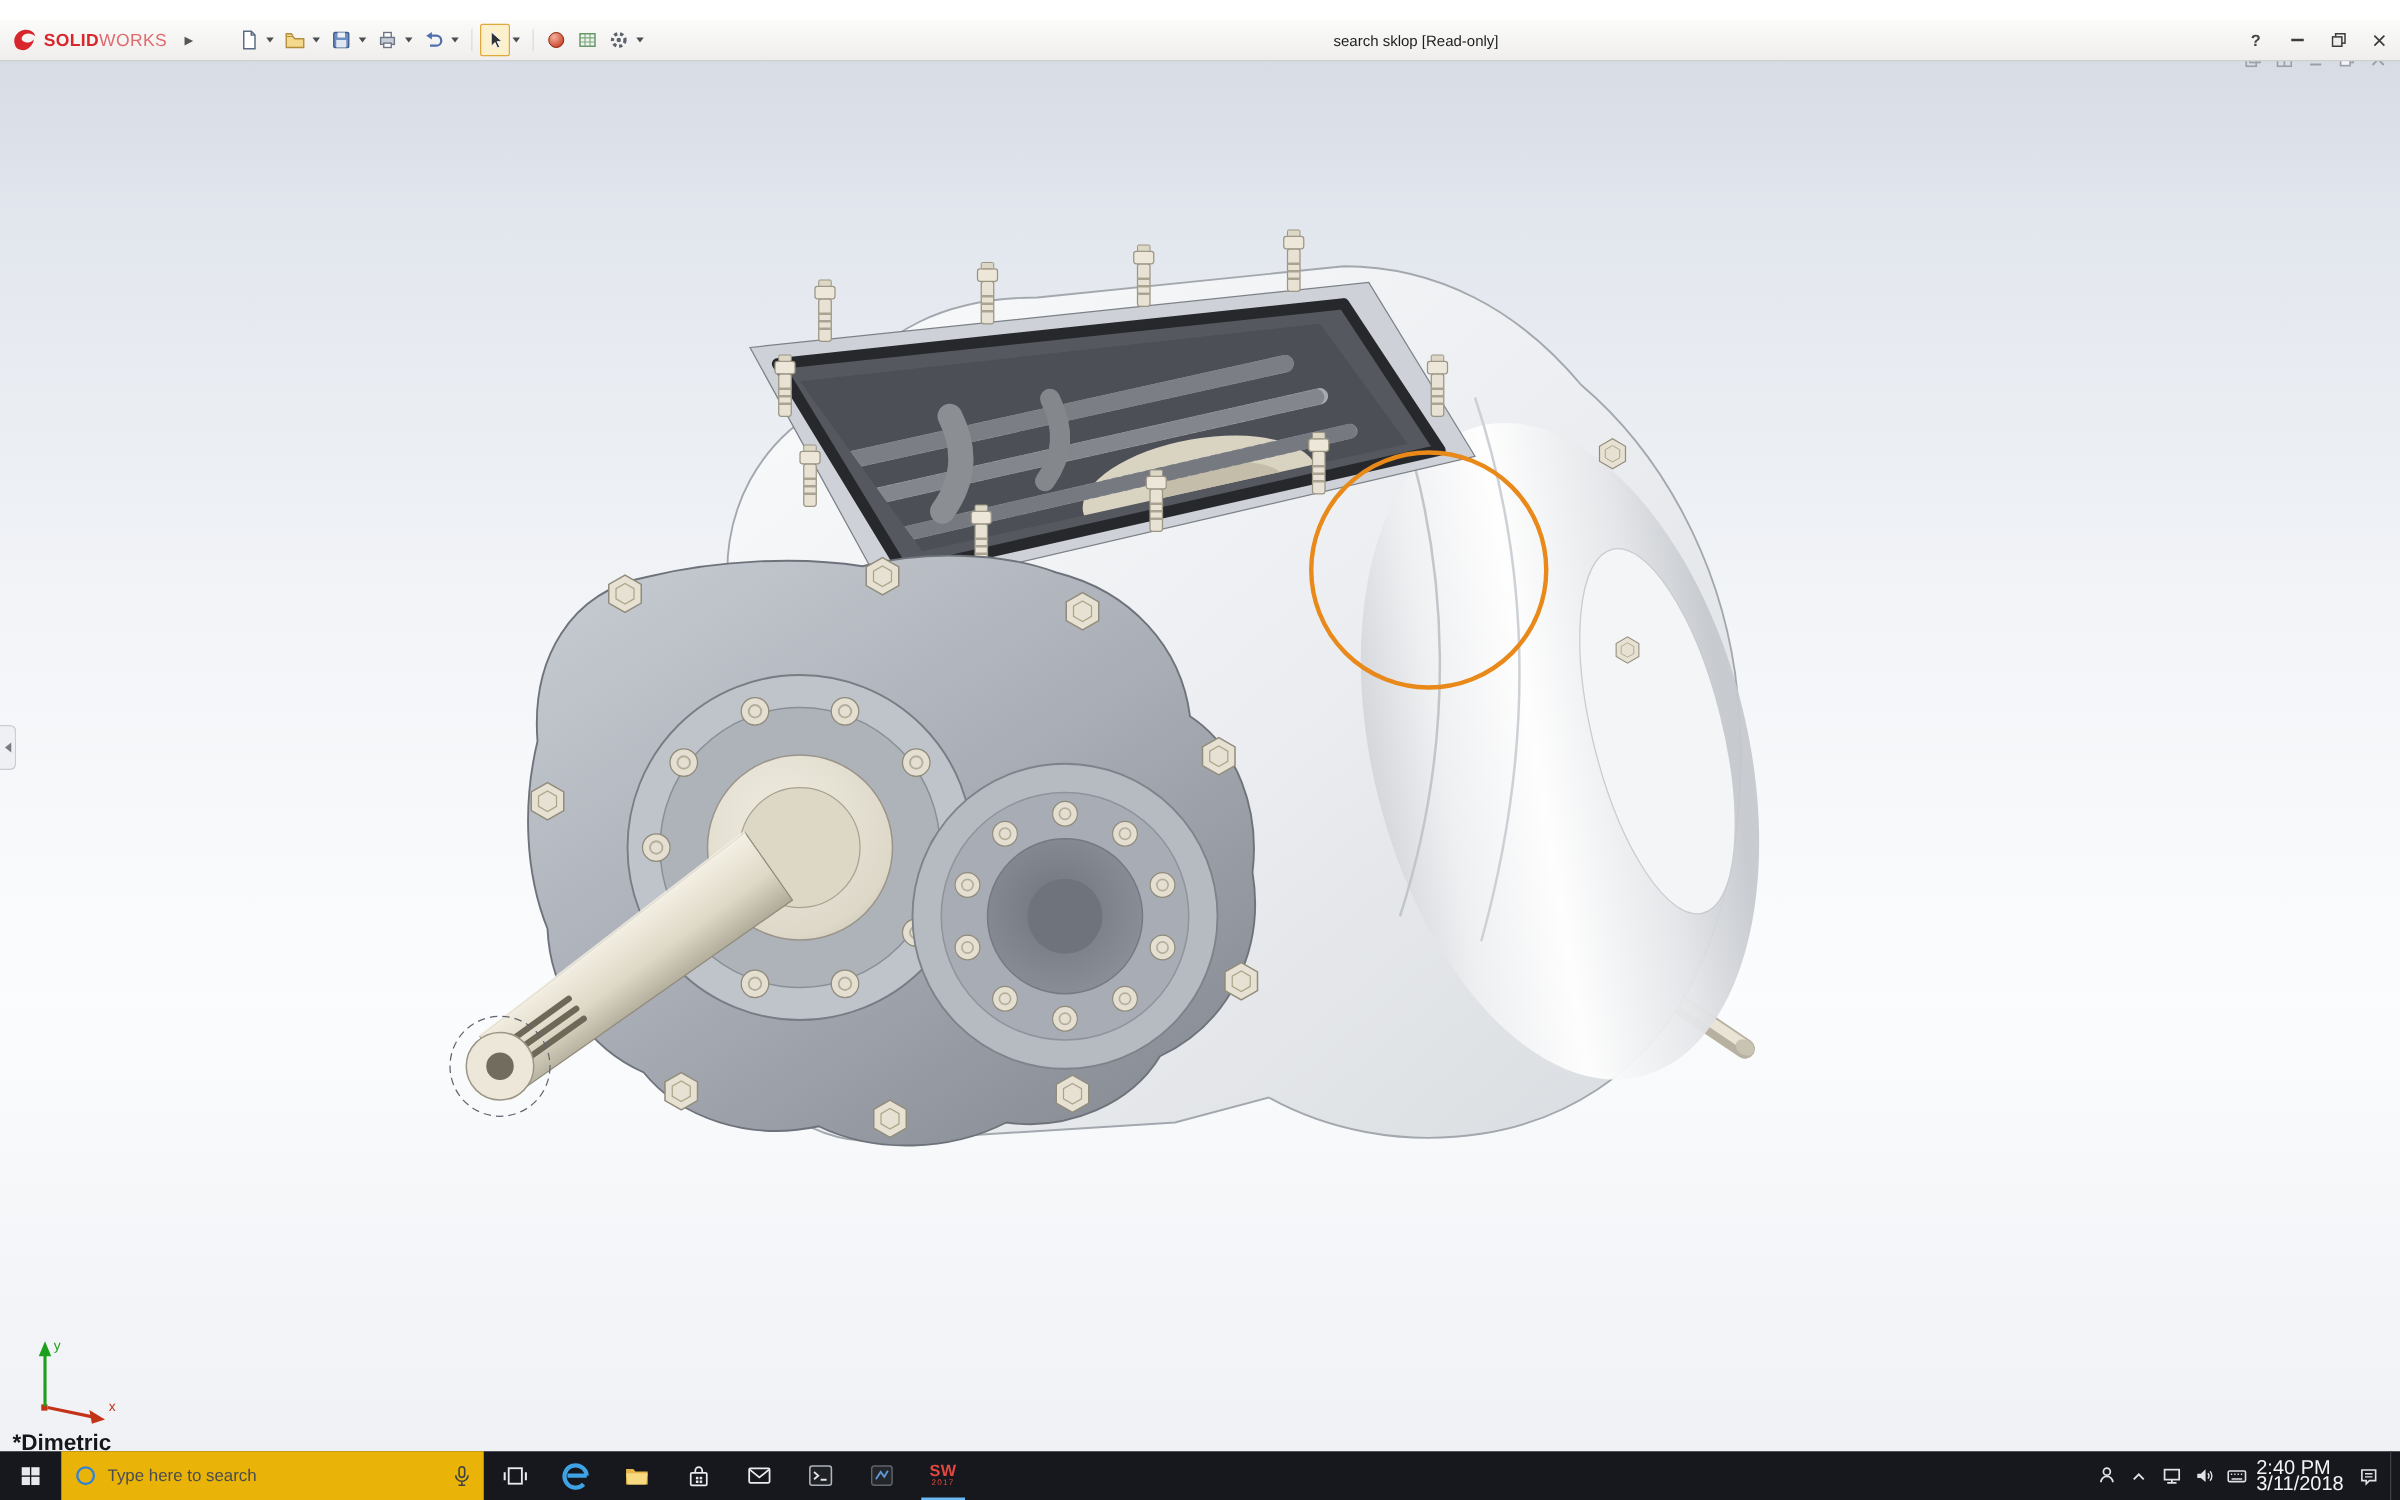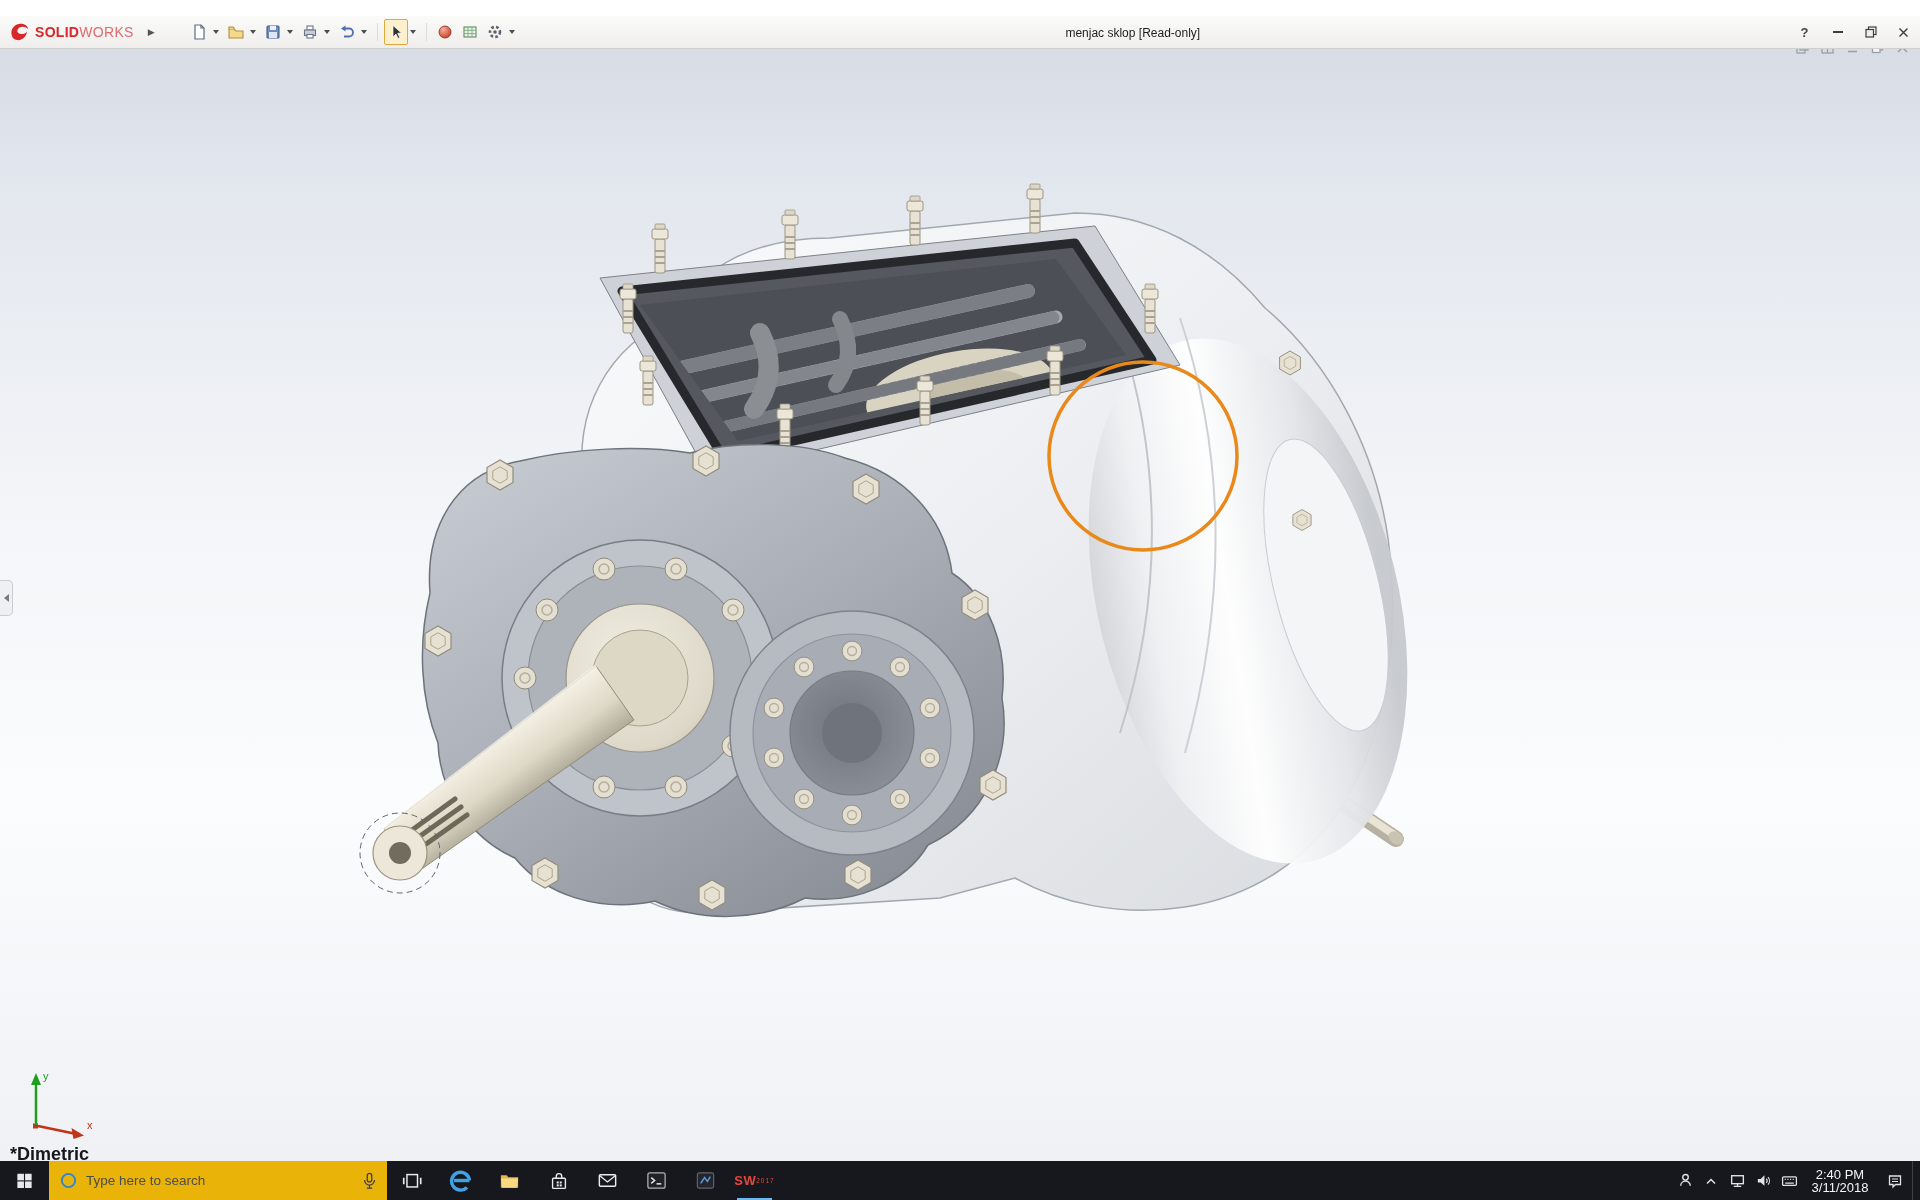--- a/index.html
+++ b/index.html
@@ -45,26 +45,26 @@
 
   
   .taskbar { position:absolute; bottom:0; left:0; right:0; height:39px; background:#16181d;
     display:flex; align-items:stretch; color:#e9ebee; z-index:40; }
   .tb-btn { width:49px; display:flex; align-items:center; justify-content:center; position:relative; }
   .search { width:338px; background:#eab308; display:flex; align-items:center; gap:8px; padding:0 10px; }
   .search input { flex:1; border:none; background:transparent; outline:none; font-size:13.5px; color:#333;
     font-family:"Liberation Sans", sans-serif; }
   .search input::placeholder { color:#4a4d50; opacity:1; }
   .run-indicator { position:absolute; bottom:0; left:7px; right:7px; height:2.5px; background:#6cb8f0; }
-  .sw-badge { display:flex; flex-direction:row; align-items:center; line-height:1;justify-content:space-between; }
+  .sw-badge { display:flex; flex-direction:column; align-items:center; line-height:1;justify-content:space-between; }
   .sw-badge .sw-top { color:#e24840; font-weight:800; font-size:13px; letter-spacing:.5px; }
   .sw-badge .sw-bottom { color:#e24840; font-size:6.5px; letter-spacing:1px; margin-top:1px; }
   .tray { margin-left:auto; display:flex; align-items:center; }
   .tray-icn { width:26px; height:100%; display:flex; align-items:center; justify-content:center; }
-  .clock { width:76px; text-align:center; font-size:13px; line-height:13px; padding:0 3px; color:#f2f4f6; }
+  .clock { width:76px; font-size:16px; line-height:13px; padding:0 3px; color:#f2f4f6; }
   .show-desktop { width:8px; height:100%; border-left:1px solid #3c4046; }
 </style>
 </head>
 <body>
 
 <div class="screen">
 
   <header class="titlebar">
     <div class="brand">
       <svg width="22" height="22" viewBox="0 0 22 22">
@@ -139,21 +139,21 @@
       </div>
       <div class="tool">
         <svg width="18" height="18" viewBox="0 0 18 18">
           <circle cx="9" cy="9" r="5" fill="none" stroke="#5c636d" stroke-width="2.6" stroke-dasharray="2.6 2.2"></circle>
           <circle cx="9" cy="9" r="1.8" fill="#5c636d"></circle>
         </svg>
       </div>
         <span class="caret"></span>
     </div>
 
-    <div class="doc-title">menjac sklop [Read-only]</div>
+    <div class="doc-title">search sklop [Read-only]</div>
 
     <div class="win-controls">
       <div class="winbtn">
           <span class="help-glyph">?</span>
         </div>
       <div class="winbtn">
           <span class="min-shape"></span>
         </div>
       <div class="winbtn">
         <svg width="12" height="12" viewBox="0 0 12 12">

